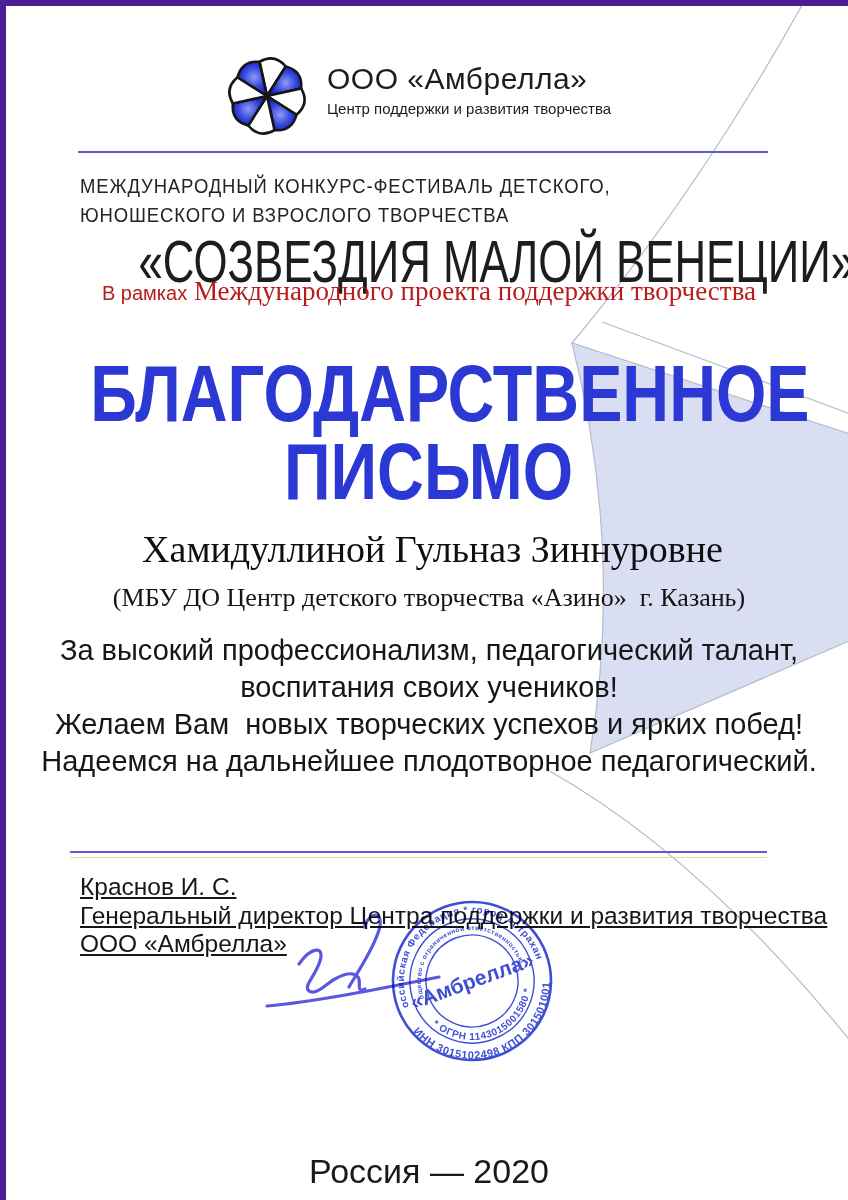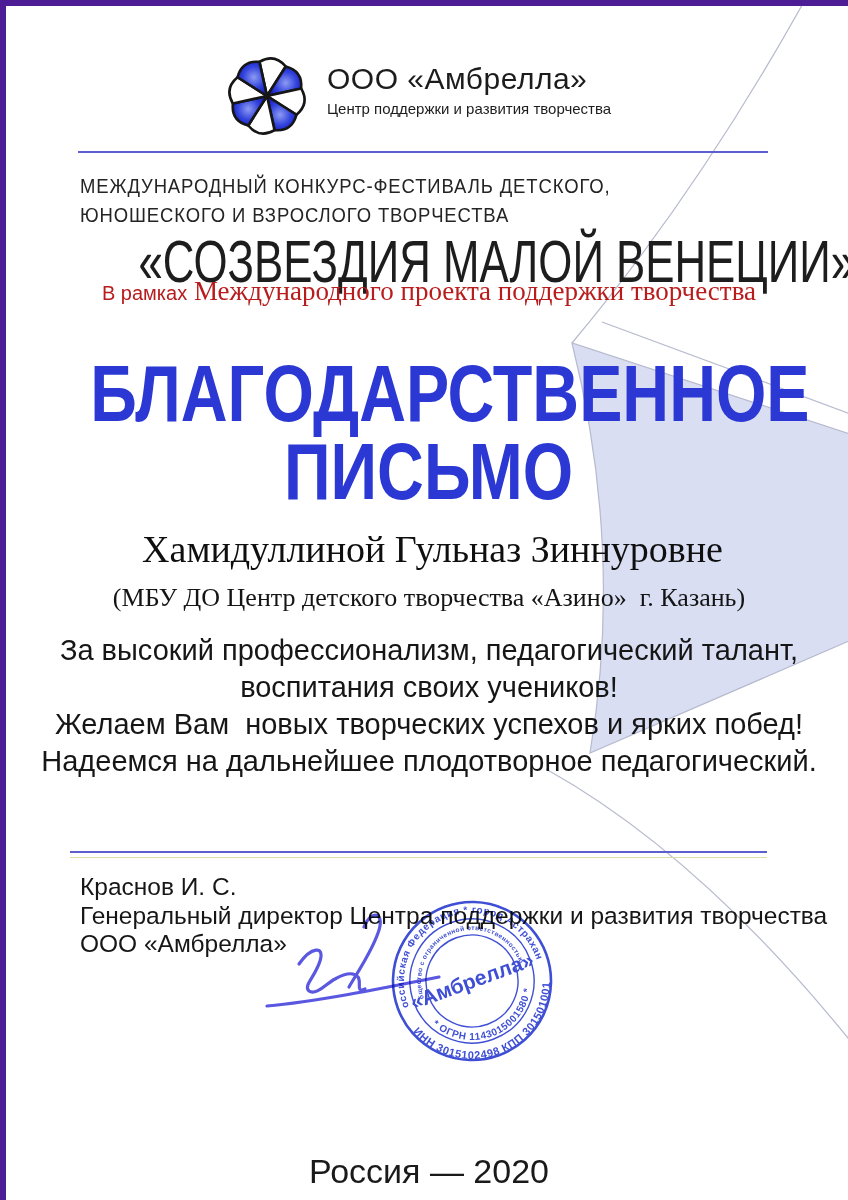--- a/index.html
+++ b/index.html
@@ -47,21 +47,21 @@
     font-family:"Liberation Serif", serif;font-size:38px;color:#0f0f0f;padding-left:7px;}
   .recipient-org{position:absolute;left:0;right:0;top:577px;text-align:center;z-index:2;
     font-family:"Liberation Serif", serif;font-size:26px;color:#141414;white-space:pre-wrap;}
 
   
   .body-text{position:absolute;left:0;right:0;top:626px;text-align:center;z-index:2;
     font-size:29px;line-height:37px;color:#161616;}
   .body-text div{white-space:pre-wrap;}
 
   
-  .signer{position:absolute;left:74px;top:867px;z-index:2;font-size:24.5px;line-height:28.5px;color:#161616;}
+  .signer{position:absolute;left:74px;top:867px;z-index:2;font-size:24.5px;line-height:28.5px;color:#161616;text-decoration:underline;}
 
   
   .footer{position:absolute;left:0;right:0;top:1146px;text-align:center;z-index:2;
     font-size:34px;color:#1a1a1a;}
 
   
   svg.sig{position:absolute;left:253px;top:903px;z-index:3;mix-blend-mode:multiply;}
   svg.stamp{position:absolute;left:375px;top:884px;z-index:4;mix-blend-mode:multiply;}
   .stamp text{font-family:"Liberation Sans", sans-serif;font-weight:bold;}
 </style>

